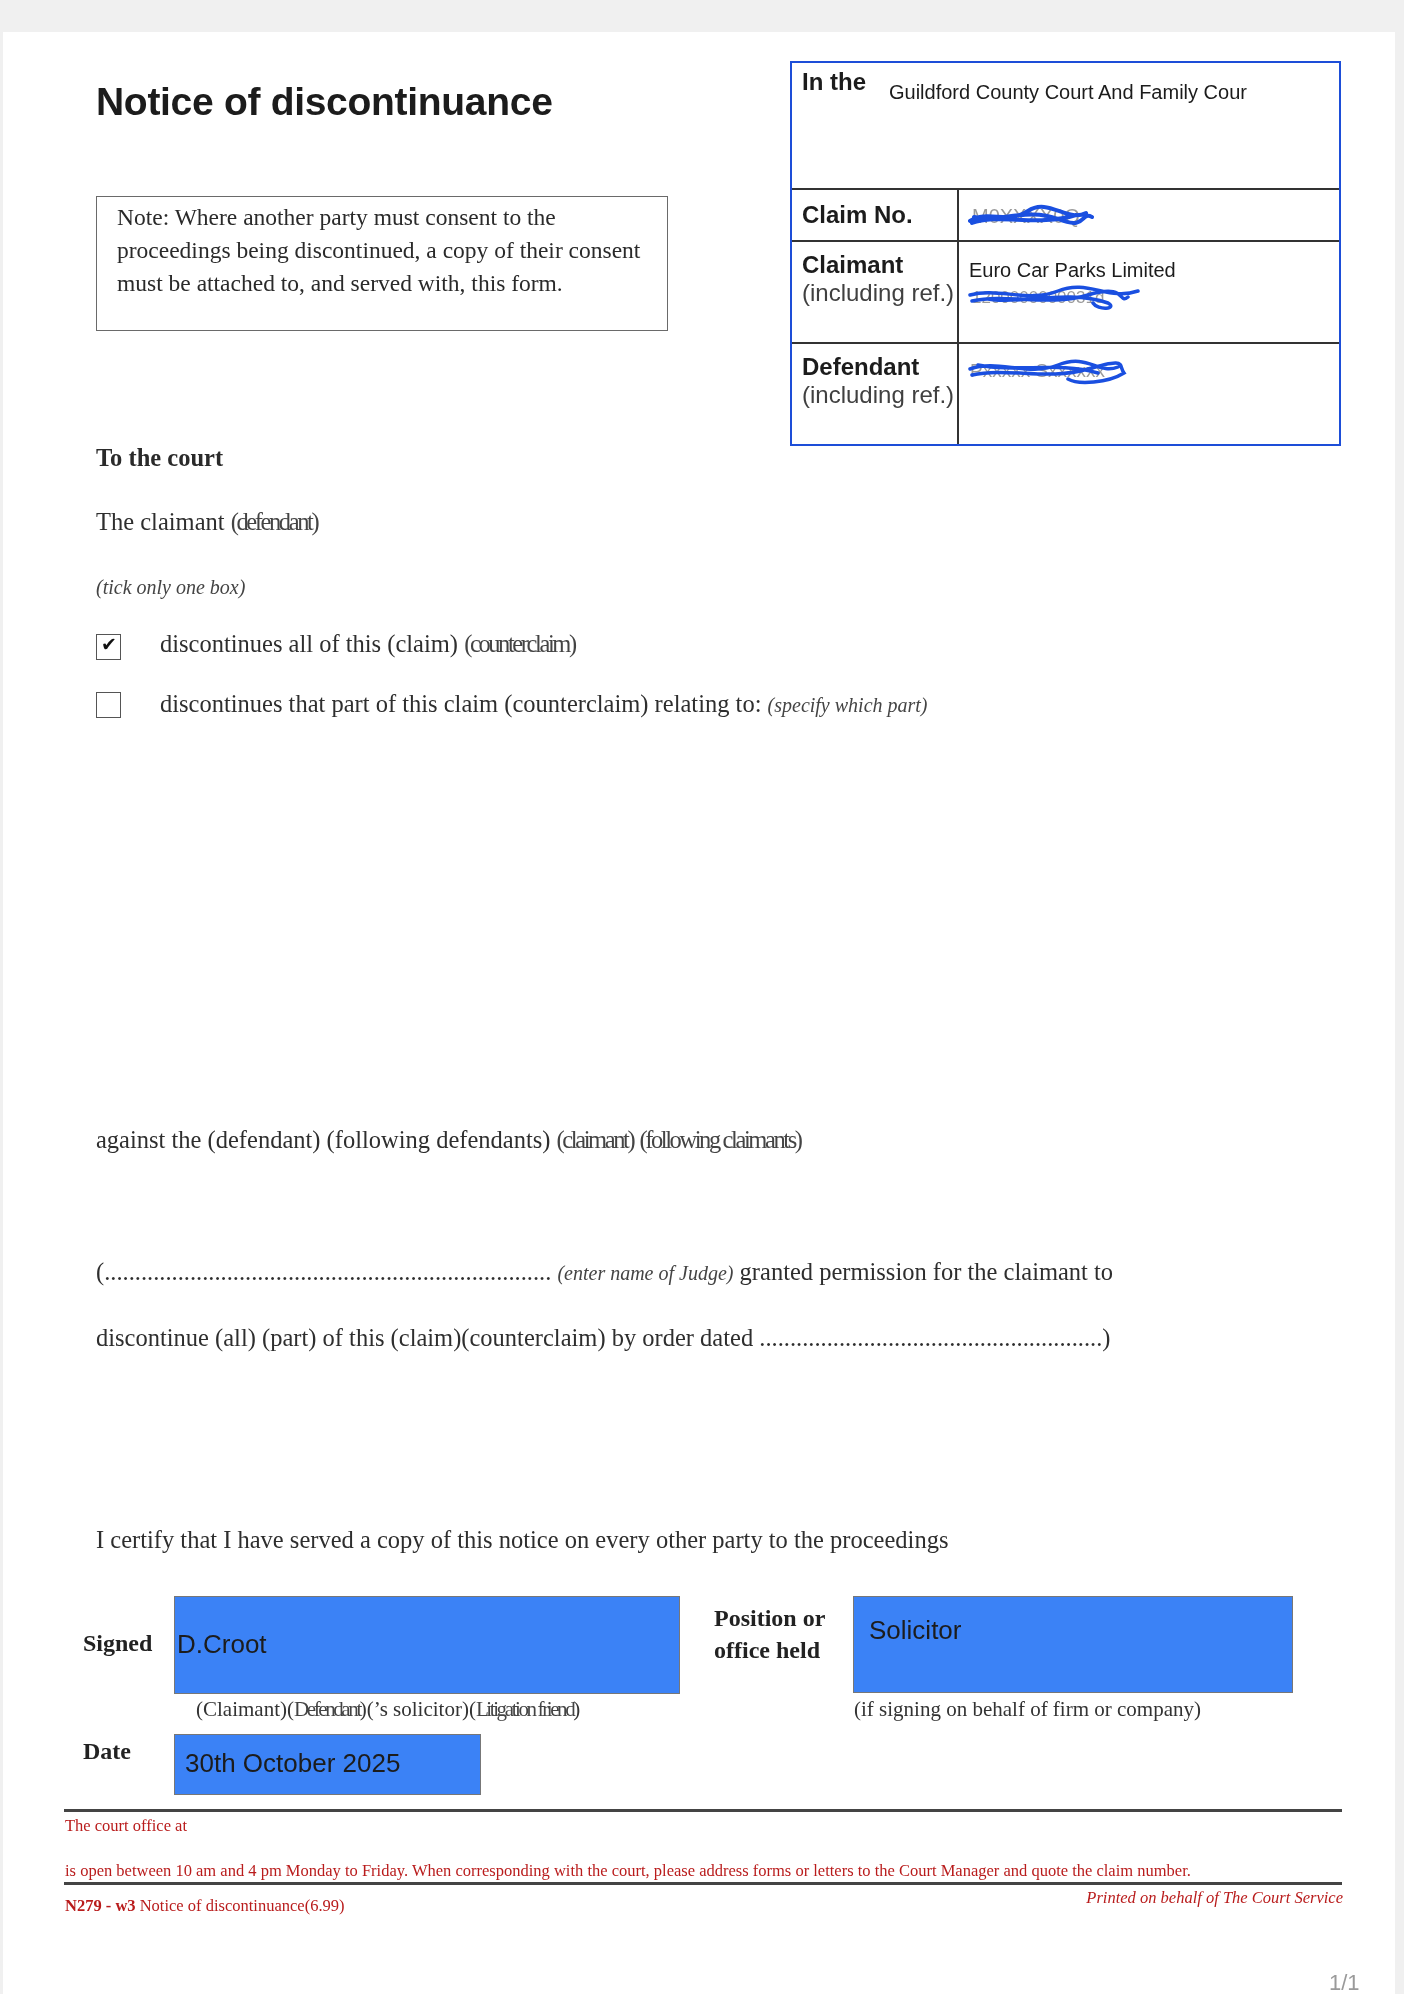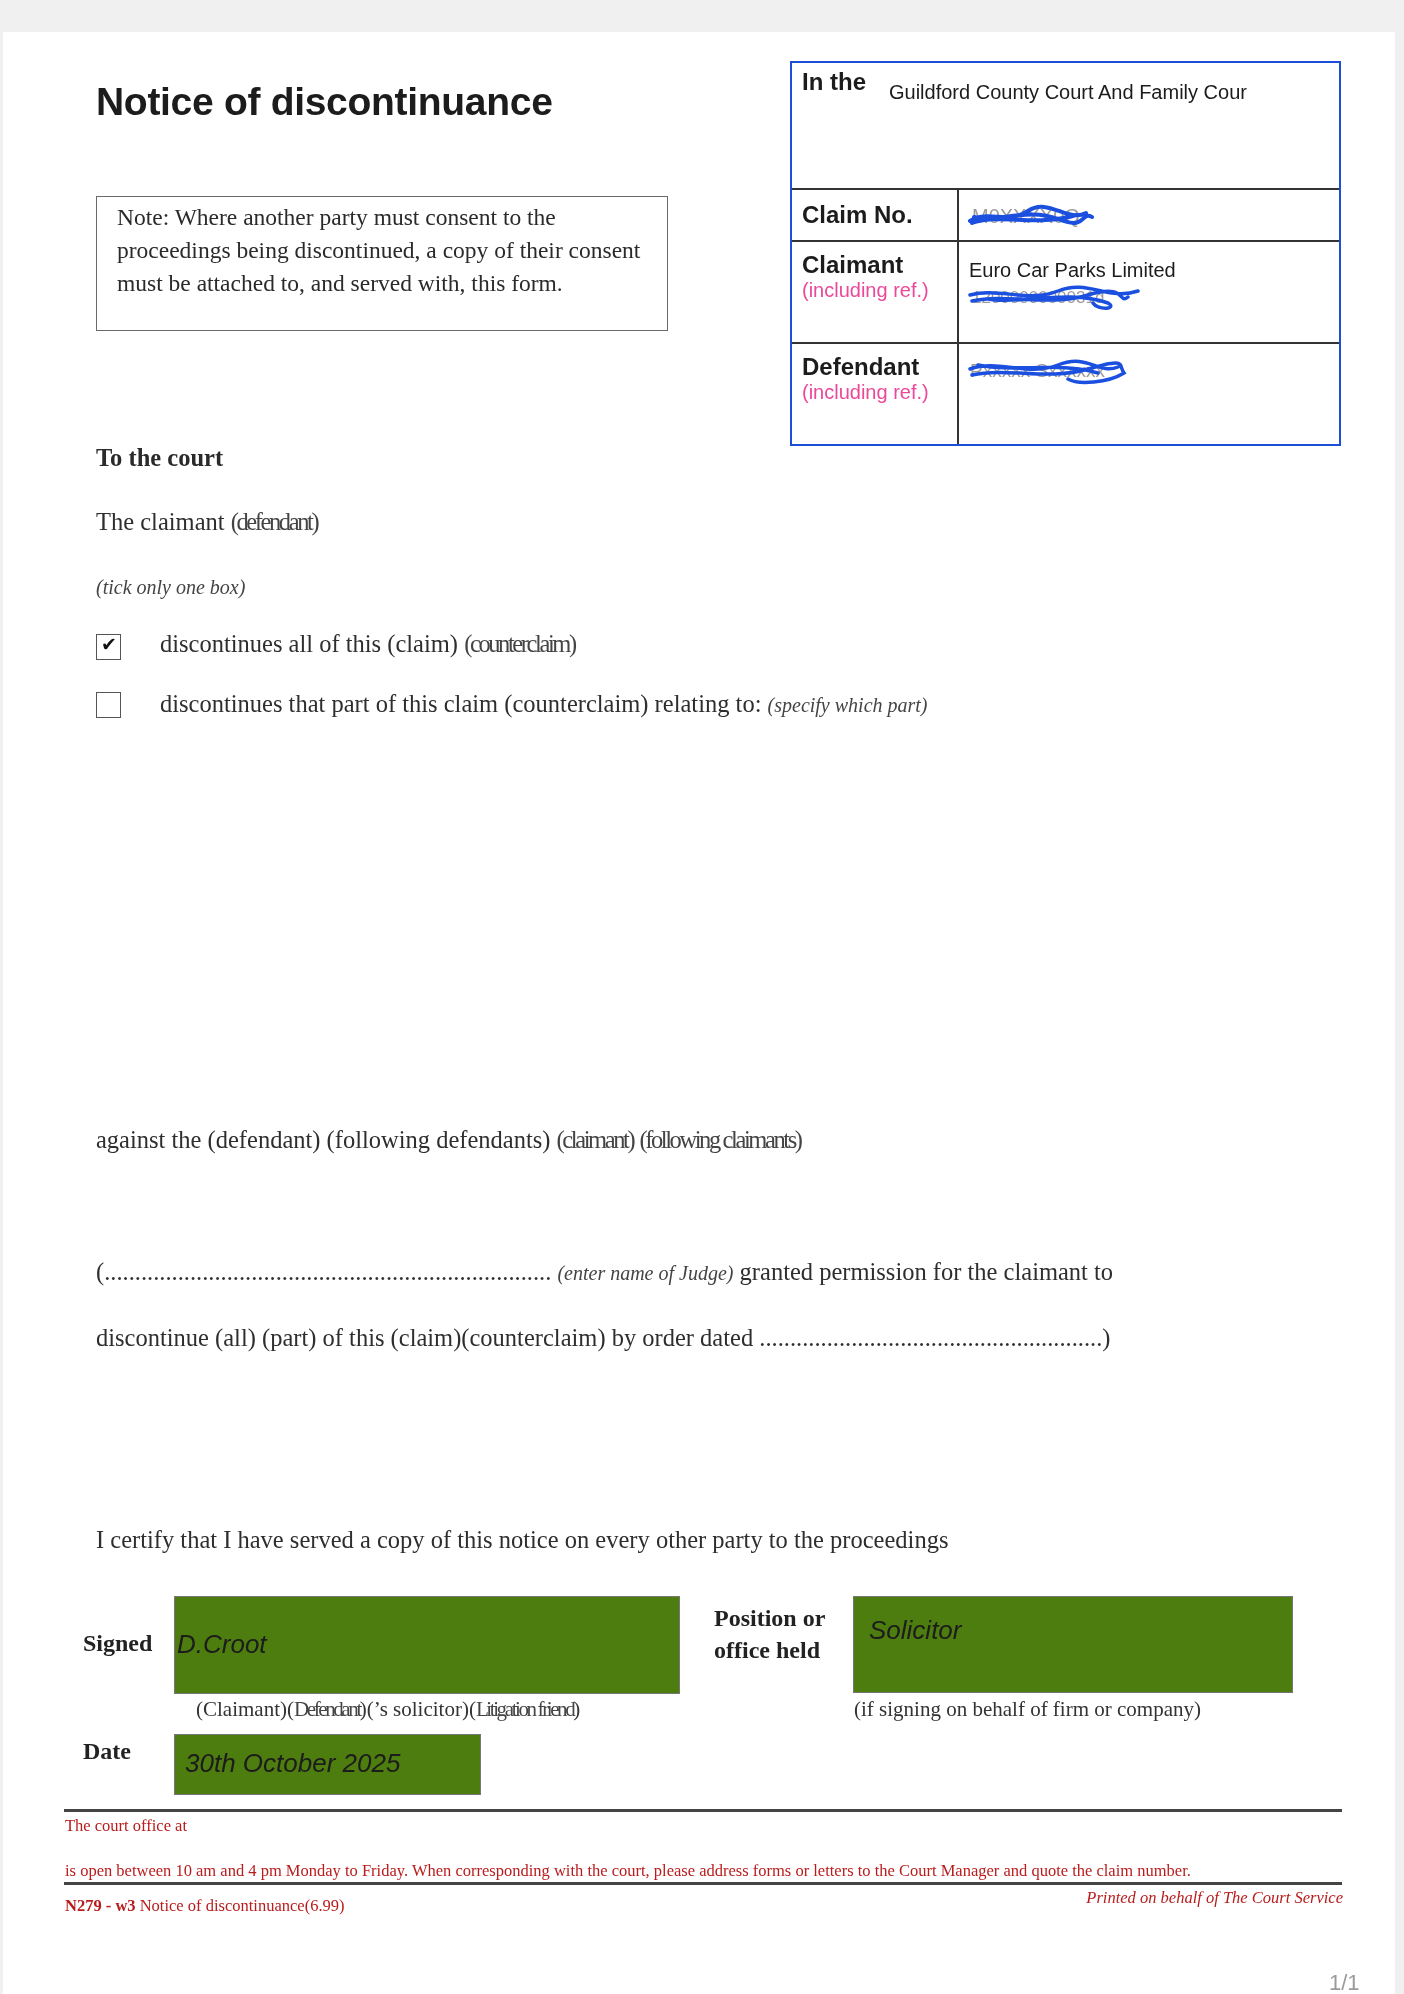--- a/index.html
+++ b/index.html
@@ -24,37 +24,37 @@
     padding: 4px 10px 0 20px; font-size: 23.5px; line-height: 33px; color: #2a2a2a;
   }
 
   .case-table {
     left: 787px; top: 29px; width: 551px; height: 385px;
     border: 2px solid #1d4ed8; box-sizing: border-box;
   }
   .ct-line-h { position: absolute; left: 0; right: 0; height: 2px; background: #333; }
   .ct-line-v { position: absolute; width: 2px; background: #333; }
   .ct-label { position: absolute; left: 10px; font-family: "Liberation Sans", sans-serif; font-weight: bold; font-size: 24px; color: #1c1c1c; }
-  .ct-sub { position: absolute; left: 10px; font-family: "Liberation Sans", sans-serif; font-size: 20px; color: #ec4899; }
+  .ct-sub { position: absolute; left: 10px; font-family: "Liberation Sans", sans-serif; font-size: 24px; color: #404040; }
   .ct-val { position: absolute; font-family: "Liberation Sans", sans-serif; font-size: 20px; color: #1c1c1c; white-space: nowrap; }
 
   .redact { position: absolute; }
 
   .heading-court { left: 93px; top: 412px; font-size: 24.5px; font-weight: bold; }
   .body-text { font-size: 24.5px; color: #2e2e2e; white-space: nowrap; }
   .italic-small { font-style: italic; font-size: 20px; color: #444; }
   .xed { letter-spacing: -2.4px; color: #444; }
 
   .checkbox {
     width: 25px; height: 26px; box-sizing: border-box;
     border: 1.5px solid #555; background: #fff;
   }
   .checkbox .tick { position: absolute; left: 4px; top: -2px; font-size: 19px; color: #111; font-family: "DejaVu Sans", sans-serif; }
 
-  .field-box { border: 1.5px solid #777; box-sizing: border-box; background: #4d7c0f; font-style: italic; }
+  .field-box { border: 1.5px solid #777; box-sizing: border-box; background: #3b82f6; }
   .field-val { font-family: "Liberation Sans", sans-serif; font-size: 26px; color: #1c1c1c; white-space: nowrap; }
   .label-bold { font-weight: bold; font-size: 24px; color: #222; }
   .caption { font-size: 21px; color: #333; white-space: nowrap; }
 
   .rule { position: absolute; left: 61px; width: 1278px; height: 3px; background: #444; }
   .footer-text { font-size: 16.5px; color: #b91c1c; white-space: nowrap; }
   .page-indicator { left: 1326px; top: 1938px; font-family: "Liberation Sans", sans-serif; font-size: 22px; color: #9a9a9a; }
 </style>
 </head>
 <body>

